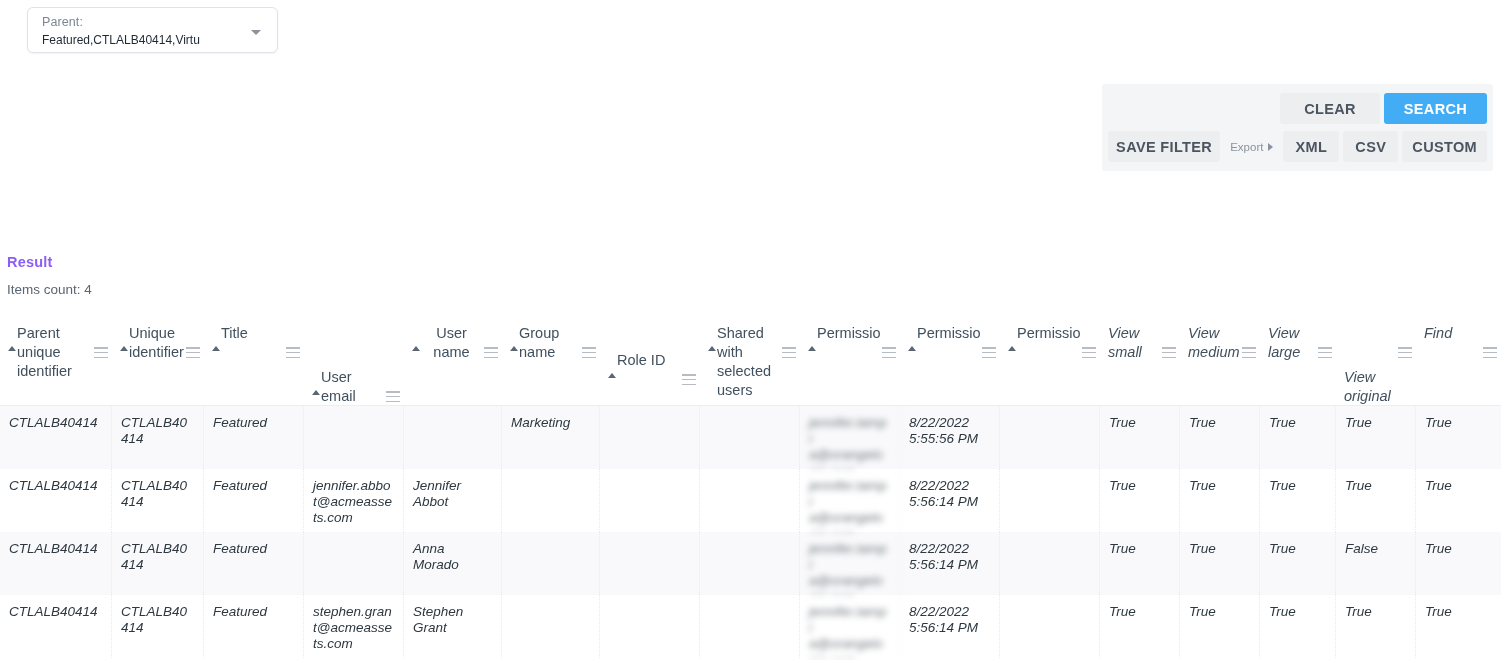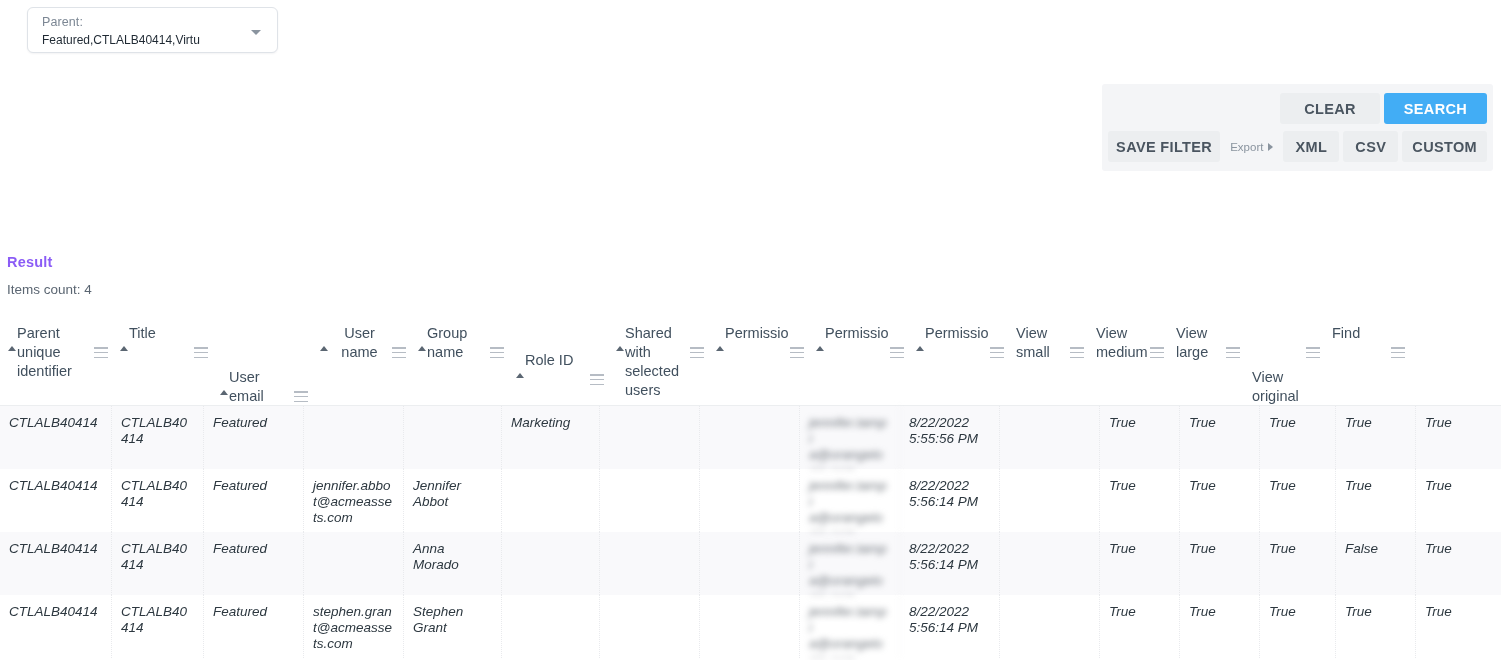--- a/index.html
+++ b/index.html
@@ -124,21 +124,21 @@
     border-right: 4px solid transparent;
     border-bottom: 5px solid #5b6672;
     cursor: pointer;
   }
   .hcell .htext {
     font-size: 14.5px; color: #41505e; line-height: 19px;
     padding-left: 17px; padding-right: 20px;
     overflow: hidden; white-space: normal;
     word-break: normal;
   }
-  .hcell.nosort .htext { padding-left: 8px; }
+  .hcell.nosort .htext { padding-left: 8px; font-style: italic; }
   .hcell .hmenu {
     position: absolute; right: 4px; top: 29px;
     width: 14px; height: 11px;
     display: flex; flex-direction: column; justify-content: space-between;
     cursor: pointer;
   }
   .hcell .hmenu i {
     display: block; height: 1.5px; width: 100%; background: #b6bcc4;
   }
 
@@ -195,20 +195,29 @@
     <div class="grid-header" id="grid-header">
         <div class="hcell" style="width: 112px;">
           <span class="sortarrow"></span>
           <div class="htext">Parent unique identifier</div>
           <span class="hmenu">
             <i></i>
             <i></i>
             <i></i>
           </span>
         </div>
+        <div class="hcell" style="width: 92px;">
+          <span class="sortarrow"></span>
+          <div class="htext">Unique identifier</div>
+          <span class="hmenu">
+            <i></i>
+            <i></i>
+            <i></i>
+          </span>
+        </div>
         <div class="hcell" style="width: 100px;">
           <span class="sortarrow"></span>
           <div class="htext">Title</div>
           <span class="hmenu">
             <i></i>
             <i></i>
             <i></i>
           </span>
         </div>
         <div class="hcell" style="width: 100px; margin-top: 44px;">

